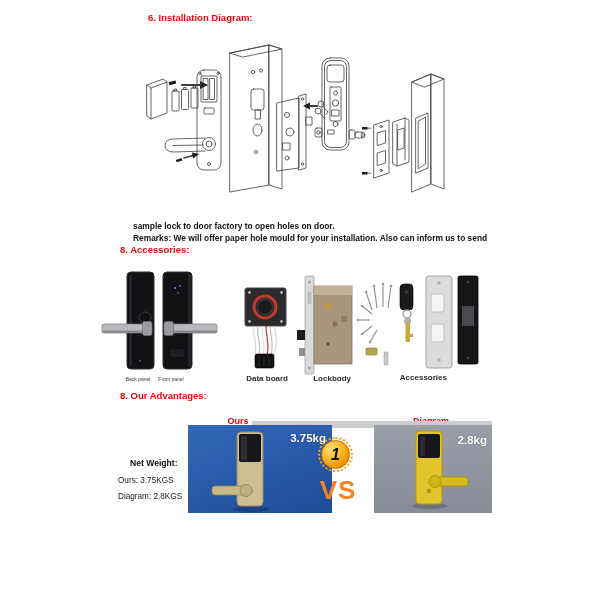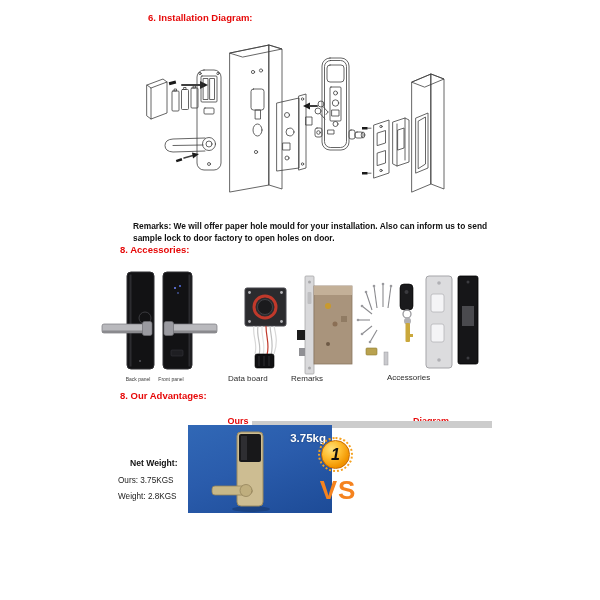--- a/index.html
+++ b/index.html
@@ -4,21 +4,21 @@
 <style>
   html,body{margin:0;padding:0;background:#fff;}
   #canvas{
     position:relative;width:600px;height:600px;background:#ffffff;overflow:hidden;
     font-family:"Liberation Sans","DejaVu Sans",sans-serif;
   }
   .abs{position:absolute;}
   .red-heading{color:#e60909;font-weight:bold;font-size:9.5px;letter-spacing:0;}
   .remarks{color:#111;font-weight:bold;font-size:8.4px;line-height:11.5px;white-space:nowrap;}
   .tiny-label{font-size:5px;color:#3a3a3a;text-align:center;}
-  .part-label{font-size:8px;font-weight:normal;color:#2b2b2b;text-align:left;}
+  .part-label{font-size:8px;font-weight:bold;color:#2b2b2b;text-align:right;}
   .vs-col-label{color:#e60909;font-weight:bold;font-size:9px;text-align:center;margin-top:11px;}
   .net-title{font-size:8.6px;font-weight:bold;color:#111;}
   .net-line{font-size:8.2px;color:#222;}
   .cmp-img{overflow:hidden;}
   .ours-img{background:linear-gradient(160deg,#3168b6 0%,#2a5cac 45%,#1d4b97 100%);}
   .others-img{background:linear-gradient(180deg,#999ea8 0%,#8e939d 60%,#868b95 100%);}
   .weight-overlay{position:absolute;color:#fff;font-weight:bold;font-size:11.5px;
     text-shadow:0 0 2px rgba(0,0,0,.35);}
   .medal{
     border-radius:50%;
@@ -156,22 +156,22 @@
     <g>
       <polygon points="292,42 311,34 311,144 292,152"></polygon>
       <polygon points="311,34 324,39 324,149 311,144"></polygon>
       <polygon points="292,42 311,34 324,39 305,47"></polygon>
       <polygon points="296,78 308,73 308,128 296,133"></polygon>
       <polygon points="298.5,81 305.5,77 305.5,124 298.5,128.5"></polygon>
     </g>
   </svg>
 
   <div class="abs remarks" style="left:133px;top:221px;">
+    <div>sample lock to door factory to open holes on door.</div>
     <div>Remarks: We will offer paper hole mould for your installation. Also can inform us to send</div>
-    <div>sample lock to door factory to open holes on door.</div>
   </div>
 
   <div class="abs red-heading" style="left:120px;top:244px;">8. Accessories:</div>
 
   <svg class="abs" style="left:100px;top:262px;" width="400" height="128" viewBox="0 0 400 128">
 
     <g>
       <rect x="27" y="10" width="27" height="97" rx="4" fill="#121214" stroke="#2e2e32" stroke-width="1"></rect>
       <rect x="29.5" y="12.5" width="2" height="92" fill="#2c2c30"></rect>
       <circle cx="45" cy="56" r="6" fill="none" stroke="#3a3a3e" stroke-width="1"></circle>
@@ -265,46 +265,58 @@
       <rect x="358" y="14" width="20" height="88" rx="2" fill="#161618" stroke="#000" stroke-width="0.8"></rect>
       <rect x="362" y="44" width="12" height="20" fill="#4a4a4e"></rect>
       <circle cx="368" cy="20" r="1.5" fill="#3c3c40"></circle>
       <circle cx="368" cy="96" r="1.5" fill="#3c3c40"></circle>
     </g>
   </svg>
 
   <div class="abs tiny-label" style="left:115px;top:376px;width:46px;">Back panel</div>
   <div class="abs tiny-label" style="left:148px;top:376px;width:46px;">Front panel</div>
   <div class="abs part-label" style="left:228px;top:374px;width:60px;">Data board</div>
-  <div class="abs part-label" style="left:291px;top:374px;width:60px;">Remarks</div>
+  <div class="abs part-label" style="left:291px;top:374px;width:60px;">Lockbody</div>
   <div class="abs part-label" style="left:387px;top:373px;width:60px;">Accessories</div>
 
   <div class="abs red-heading" style="left:120px;top:390px;">8. Our Advantages:</div>
 
   <div class="abs vs-col-label" style="left:208px;top:405px;width:60px;">Ours</div>
   <div class="abs vs-col-label" style="left:401px;top:405px;width:60px;">Diagram</div>
 
   <div class="abs top-strip" style="left:252px;top:421px;width:240px;height:7px;"></div>
 
   <div class="abs net-title" style="left:130px;top:458px;">Net Weight:</div>
   <div class="abs net-line" style="left:118px;top:476px;text-align:center;">Ours: 3.75KGS</div>
-  <div class="abs net-line" style="left:118px;top:492px;">Weight: 2.8KGS</div>
+  <div class="abs net-line" style="left:118px;top:492px;">Diagram: 2.8KGS</div>
 
   <div class="abs cmp-img ours-img" style="left:188px;top:425px;width:144px;height:88px;">
     <svg width="122" height="88" viewBox="0 0 122 88">
       <ellipse cx="63" cy="84" rx="19" ry="3" fill="#16396f" opacity="0.6"></ellipse>
       <rect x="49" y="7" width="26" height="74" rx="4" fill="#cdbd92" stroke="#9a8a60" stroke-width="1"></rect>
       <rect x="51" y="9" width="22" height="28" rx="2" fill="#18181a"></rect>
       <rect x="53" y="11" width="6" height="24" fill="#2e2e32"></rect>
       <circle cx="62" cy="66" r="2.5" fill="#8a7a50"></circle>
       <rect x="24" y="61" width="34" height="9" rx="3" fill="#c8b888" stroke="#93835a" stroke-width="0.8"></rect>
       <circle cx="58" cy="65.5" r="6" fill="#bfae7e" stroke="#93835a" stroke-width="0.8"></circle>
     </svg>
     <div class="weight-overlay" style="right:6px;top:7px;">3.75kg</div>
   </div>
 
   <div class="abs medal" style="left:321px;top:440px;width:27px;height:27px;">
     <span>1</span>
   </div>
   <div class="abs vs-text" style="left:310px;top:477px;width:56px;">VS</div>
 
+  <div class="abs cmp-img others-img" style="left:374px;top:425px;width:118px;height:88px;">
+    <svg width="118" height="88" viewBox="0 0 118 88">
+      <ellipse cx="56" cy="81" rx="18" ry="3" fill="#6e737d"></ellipse>
+      <rect x="42" y="6" width="26" height="73" rx="4" fill="#e3c42c" stroke="#b59a10" stroke-width="1"></rect>
+      <rect x="44" y="9" width="22" height="24" rx="2" fill="#17171a"></rect>
+      <rect x="46" y="11" width="5" height="20" fill="#2c2c30"></rect>
+      <circle cx="55" cy="66" r="2.2" fill="#a8900e"></circle>
+      <rect x="58" y="52" width="36" height="9" rx="3" fill="#d9ba1e" stroke="#a8900e" stroke-width="0.8"></rect>
+      <circle cx="61" cy="56.5" r="6" fill="#d2b318" stroke="#a8900e" stroke-width="0.8"></circle>
+    </svg>
+    <div class="weight-overlay" style="right:5px;top:9px;">2.8kg</div>
+  </div>
 
 </div>
 
 </body></html>

